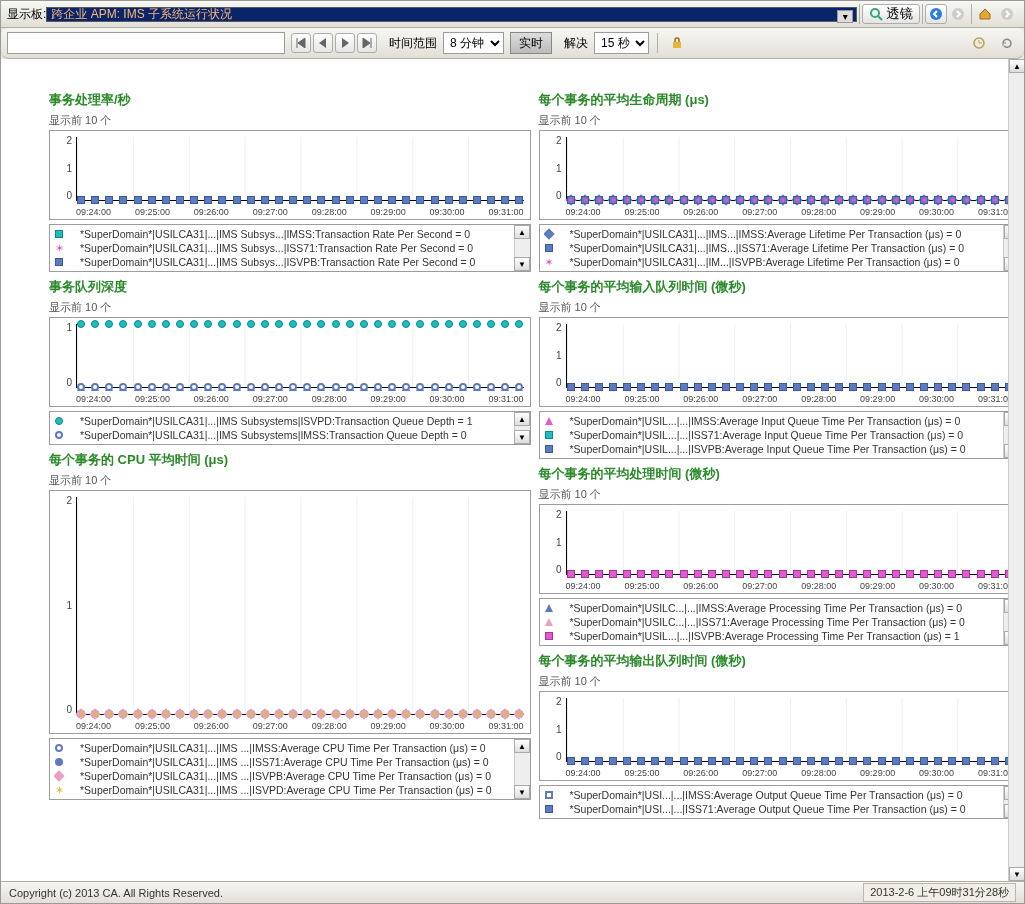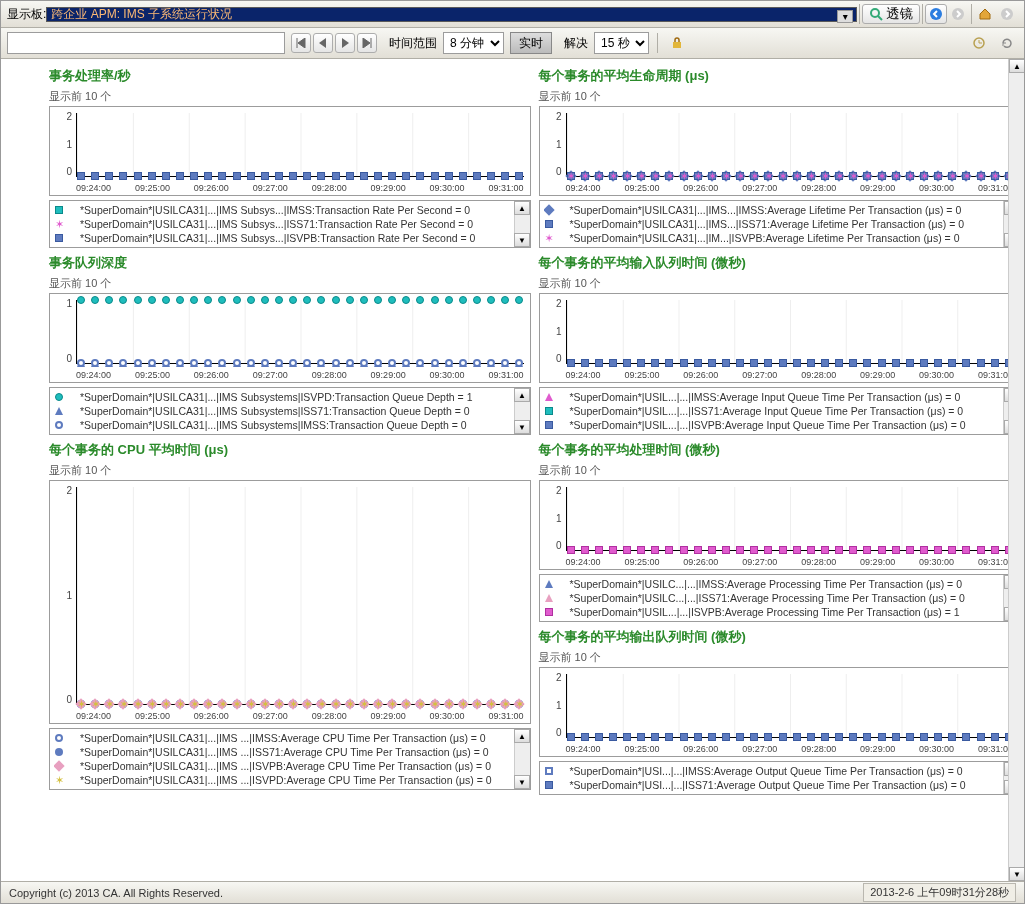--- a/index.html
+++ b/index.html
@@ -12,31 +12,31 @@
 .board-select { flex:1; height:15px; font-size:12px; background:#0a246a; color:#fdba74; border:1px solid #5a5a5a; padding:0 18px 0 4px; appearance:none; position:relative; }
 .select-wrap { flex:1; position:relative; display:flex; }
 .select-wrap::after { content:"▾"; position:absolute; right:4px; top:3px; color:#000; background:#ddd; width:14px; text-align:center; font-size:10px; pointer-events:none; border:1px solid #999; }
 .tb-sep { width:1px; height:20px; background:#b0aea6; margin:0 2px; }
 .tb-btn { width:22px; height:20px; display:flex; align-items:center; justify-content:center; background:linear-gradient(#fff,#e5e5e5); border:1px solid #adadad; border-radius:3px; cursor:pointer; }
 .tb-btn.flat { background:transparent; border:1px solid transparent; }
 .lens-btn { width:auto; padding:0 6px; gap:3px; display:flex; align-items:center; }
 svg { display:block; }
 
 
-.toolbar2 { display:flex; align-items:center; gap:6px; padding:4px 6px; background:linear-gradient(#f7f7f3,#e2dfd6); border-bottom:1px solid #b0aea6; }
+.toolbar2 { display:flex; align-items:center; gap:6px; padding:4px 6px; background:linear-gradient(#f7f7f3,#e2dfd6); border-bottom:1px solid #b0aea6;border-radius:8px; }
 .path-input { flex:1; height:22px; border:1px solid #9c9c9c; background:#fff; padding:0 4px; font-size:12px; }
 .play-btns { display:flex; gap:2px; }
 .play-btns .tb-btn { width:20px; height:20px; }
 .range-label { font-size:12px; margin-left:6px; }
 .mini-select { height:22px; border:1px solid #9c9c9c; background:#fff; font-size:12px; padding:0 2px; }
 .realtime-btn { height:22px; padding:0 8px; background:linear-gradient(#ddd,#bbb); border:1px solid #888; font-size:12px; cursor:pointer; }
 
 
 .dash { flex:1; overflow:auto; background:#fff; padding:6px 4px 6px 48px; position:relative; }
-.grid { display:flex; gap:8px; }
+.grid { display:flex; gap:8px;margin-top:24px; }
 .col { flex:1; display:flex; flex-direction:column; gap:4px; }
 .panel { display:flex; flex-direction:column; }
 .panel-title { color:#2a8a2a; font-weight:bold; font-size:13px; padding:2px 0 4px; }
 .panel-sub { font-size:11px; color:#555; margin-bottom:2px; }
 .chart-box { height:90px; border:1px solid #9c9c9c; background:#fff; position:relative; padding:6px 6px 18px 26px; }
 .chart-box.tall { height:244px; }
 .yaxis { position:absolute; left:4px; top:4px; bottom:18px; width:18px; display:flex; flex-direction:column; justify-content:space-between; text-align:right; font-size:10px; color:#444; }
 .xaxis { position:absolute; left:26px; right:6px; bottom:2px; display:flex; justify-content:space-between; font-size:9px; color:#444; }
 .plot { position:absolute; left:26px; right:6px; top:6px; bottom:18px; border-left:1px solid #000; border-bottom:1px solid #000; }
 .gridlines { position:absolute; inset:0; background-image:linear-gradient(to right, #eee 1px, transparent 1px); background-size:12.5% 100%; }
@@ -449,26 +449,20 @@
             <div class="legend">
               <div class="legend-items">
                 <div class="legend-row">
                   <span class="mk">
                     <span class="marker m-circ-teal"></span>
                   </span>
                   <span>*SuperDomain*|USILCA31|...|IMS Subsystems|ISVPD:Transaction Queue Depth = 1</span>
                 </div>
                 <div class="legend-row">
                   <span class="mk">
-                    <span class="marker m-tri-up-blue"></span>
-                  </span>
-                  <span>*SuperDomain*|USILCA31|...|IMS Subsystems|ISS71:Transaction Queue Depth = 0</span>
-                </div>
-                <div class="legend-row">
-                  <span class="mk">
                     <span class="marker m-circ-blue-o"></span>
                   </span>
                   <span>*SuperDomain*|USILCA31|...|IMS Subsystems|IMSS:Transaction Queue Depth = 0</span>
                 </div>
               </div>
               <div class="scrollbar">
                 <div class="sb-btn">▲</div>
                 <div class="sb-btn">▼</div>
               </div>
             </div>

